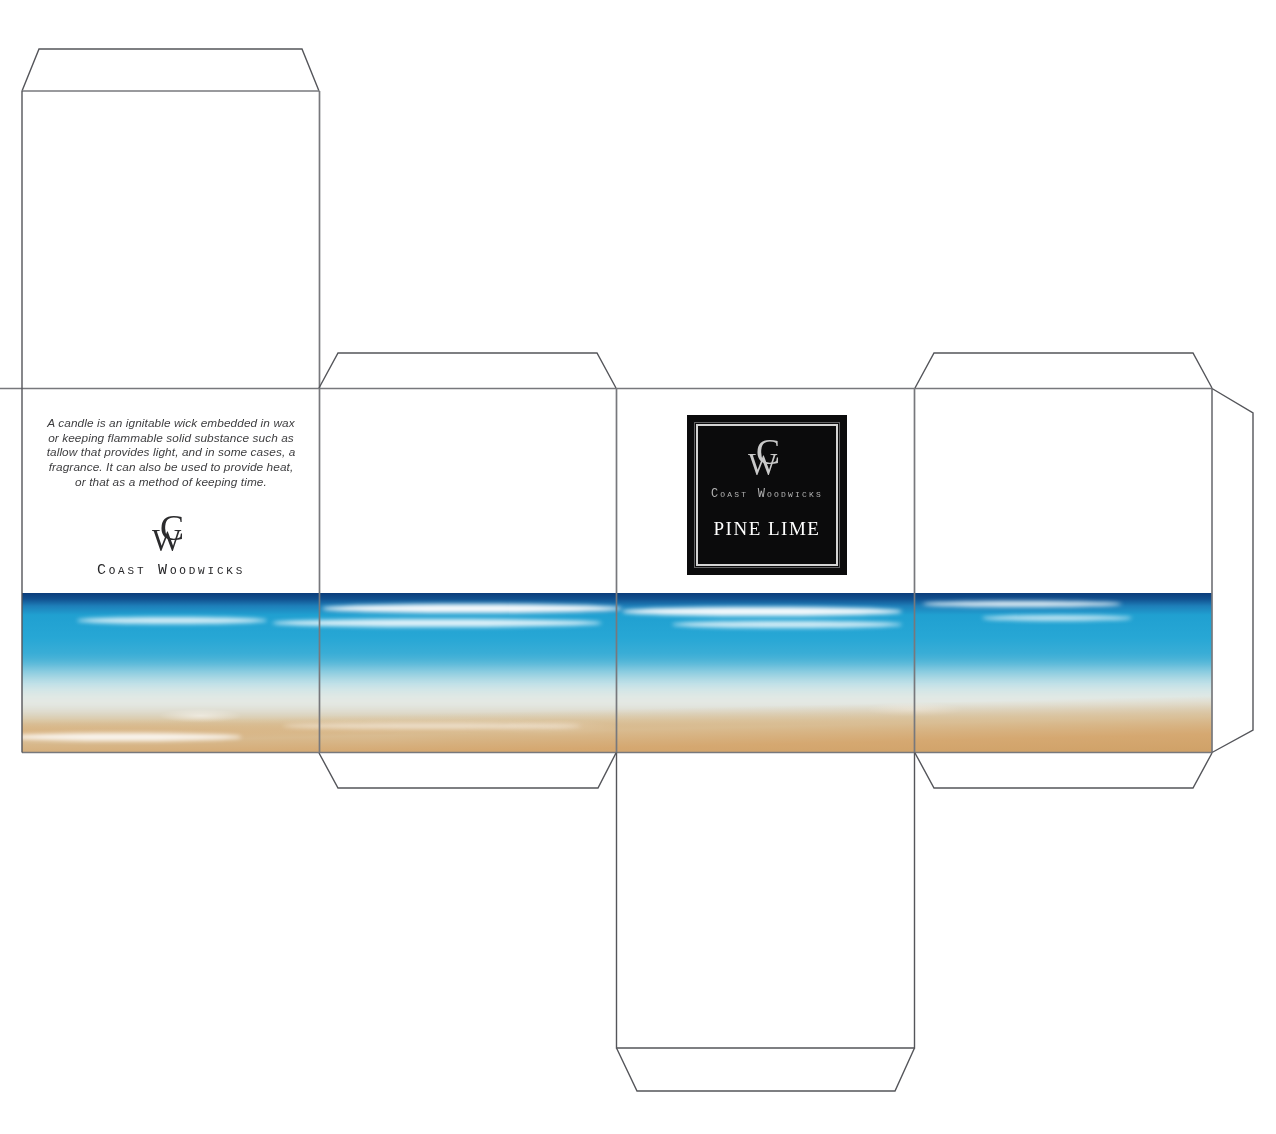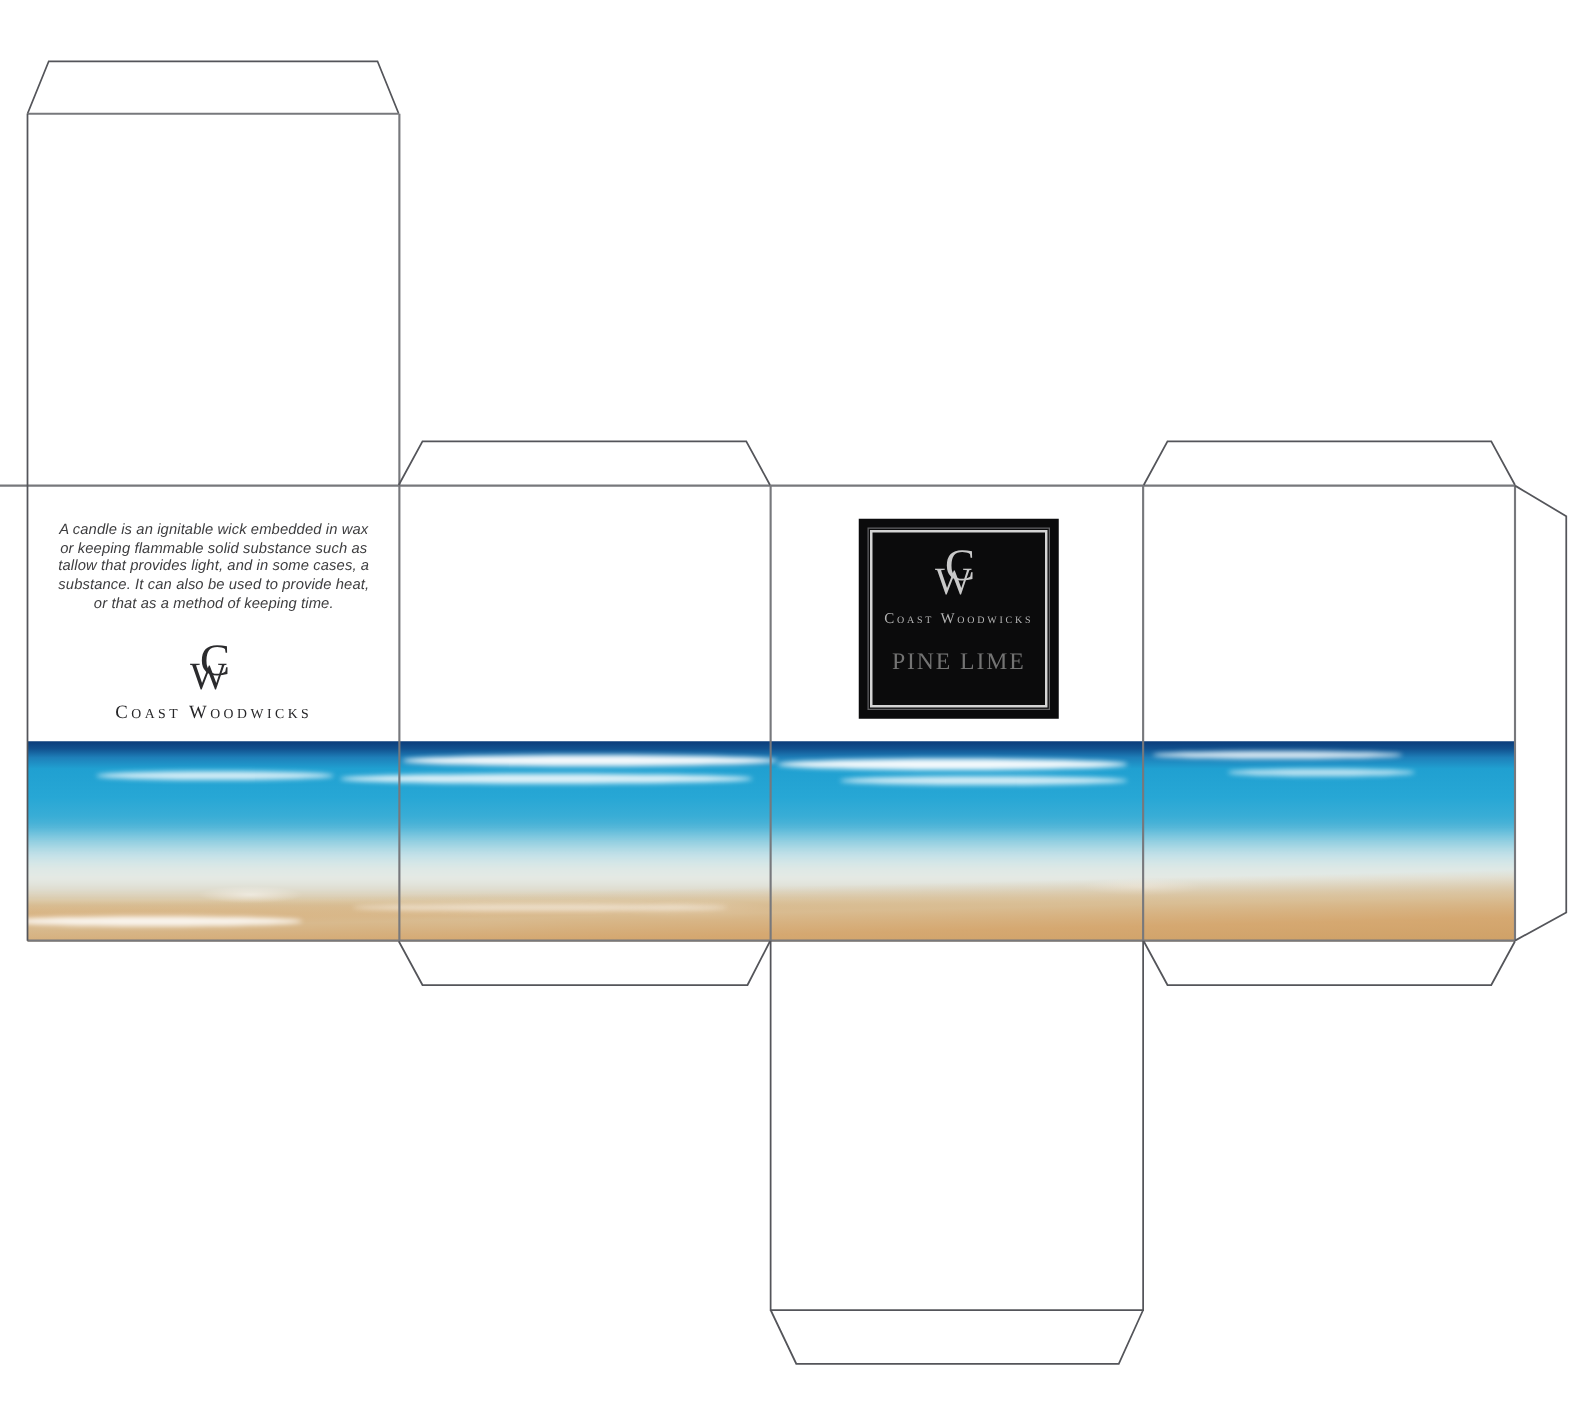--- a/index.html
+++ b/index.html
@@ -113,21 +113,21 @@
     position: absolute; left: 8px; top: -2px;
     font-size: 36px;
   }
   .monogram .mono-w {
     position: absolute; left: 0; top: 13px;
     font-size: 31px;
   }
   .panel-back .monogram { margin-top: 22px; color: #2b2b2d; }
 
   .wordmark {
-    font-family: Liberation Serif, serif;
+    font-family: Liberation Mono, monospace;
     font-variant: small-caps;
     white-space: nowrap;
   }
   .panel-back .wordmark {
     margin-top: 3px;
     font-size: 15px;
     letter-spacing: 2.8px;
     color: #262628;
   }
 
@@ -156,21 +156,21 @@
     margin-top: 4px;
     font-size: 12px;
     letter-spacing: 2.2px;
     color: #b3b3b3;
   }
   .scent-name {
     margin-top: 17px;
     font-family: "Liberation Serif", serif;
     font-size: 19px;
     letter-spacing: 1.5px;
-    color: #737373;
+    color: #ffffff;
     white-space: nowrap;
   }
 </style>
 </head>
 <body>
 
 <div class="canvas">
 
   <div class="beach">
     <div class="crest" style="left:55px;  top:24px; width:190px; height:7px; opacity:.8;"></div>
@@ -216,21 +216,21 @@
     <g>
       <path d="M1212,388.5 L1253,413 L1253,730 L1212,752.5"></path>
     </g>
   </svg>
 
   <div class="panel-back">
     <div class="description">
       <span>A candle is an ignitable wick embedded in wax</span>
       <span>or keeping flammable solid substance such as</span>
       <span>tallow that provides light, and in some cases, a</span>
-      <span>substance. It can also be used to provide heat,</span>
+      <span>fragrance. It can also be used to provide heat,</span>
       <span>or that as a method of keeping time.</span>
     </div>
     <span class="monogram">
       <span class="mono-c">C</span>
       <span class="mono-w">W</span>
     </span>
     <div class="wordmark">Coast Woodwicks</div>
   </div>
 
   <div class="front-label">

